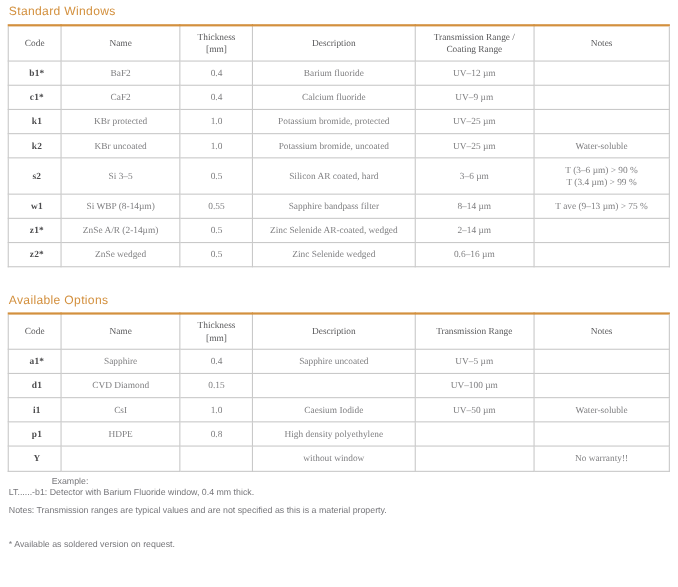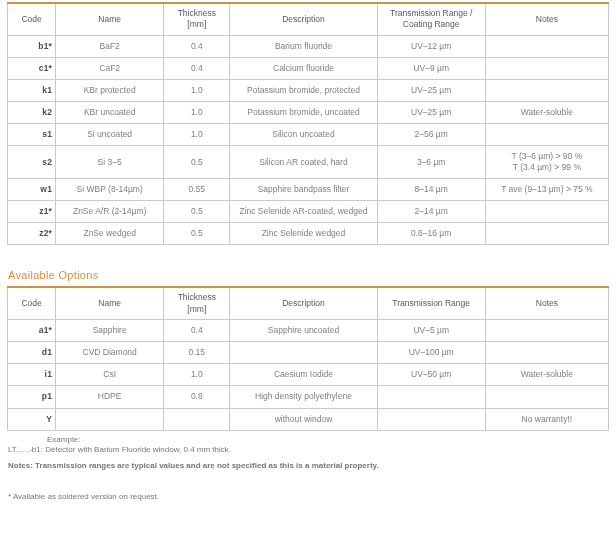--- a/index.html
+++ b/index.html
@@ -23,20 +23,21 @@
   }
   .section-title.second {
     margin-top: 24px;
   }
   table.data-table {
     width: 100%;
     border-collapse: collapse;
     table-layout: fixed;
     border: 1px solid #c9c9c9;
     border-top: 2px solid #d3903e;
+    font-family: Liberation Serif, serif;
   }
   table.data-table th {
     font-size: 8.5px;
     font-weight: 400;
     color: #59595b;
     text-align: center;
     vertical-align: middle;
     padding: 4px 2px;
     border: 1px solid #c9c9c9;
     white-space: pre-line;
@@ -46,44 +47,45 @@
     font-size: 8.5px;
     color: #7f7f81;
     text-align: center;
     vertical-align: middle;
     padding: 5px 3px;
     border: 1px solid #c9c9c9;
     white-space: pre-line;
     line-height: 1.3;
   }
   table.data-table td.code-cell {
-    text-align: right;
+    text-align: center;
     padding-left: 7px;
     color: #4c4c4e;
     font-weight: 700;
     letter-spacing: 0.2px;
   }
   .footer {
     margin-top: 4px;
     margin-left: 1px;
     font-size: 8px;
     color: #77777b;
     line-height: 1.35;
   }
   .footer .example-label { margin-top: 2px; padding-left: 39px; }
   .footer .example-text  { margin-top: 0px; }
-  .footer .notes-text    { margin-top: 5px; font-weight: bold; }
+  .footer .notes-text    { margin-top: 5px; }
   .footer .asterisk-note { margin-top: 20px; }
 </style>
 </head>
 <body>
 
 <div class="page">
 
   <section>
+    <h2 class="section-title">Standard Windows</h2>
     <table class="data-table">
       <colgroup>
         <col style="width:8%">
         <col style="width:18%">
         <col style="width:11%">
         <col style="width:24.5%">
         <col style="width:18%">
         <col style="width:20.5%">
       </colgroup>
       <thead>
@@ -125,28 +127,20 @@
           </tr>
           <tr>
             <td class="code-cell">k2</td>
             <td>KBr uncoated</td>
             <td>1.0</td>
             <td>Potassium bromide, uncoated</td>
             <td>UV–25 µm</td>
             <td>Water-soluble</td>
           </tr>
           <tr>
-            <td class="code-cell">s1</td>
-            <td>Si uncoated</td>
-            <td>1.0</td>
-            <td>Silicon uncoated</td>
-            <td>2–56 µm</td>
-            <td></td>
-          </tr>
-          <tr>
             <td class="code-cell">s2</td>
             <td>Si 3–5</td>
             <td>0.5</td>
             <td>Silicon AR coated, hard</td>
             <td>3–6 µm</td>
             <td>T (3–6 µm) &gt; 90 %
 T (3.4 µm) &gt; 99 %</td>
           </tr>
           <tr>
             <td class="code-cell">w1</td>

